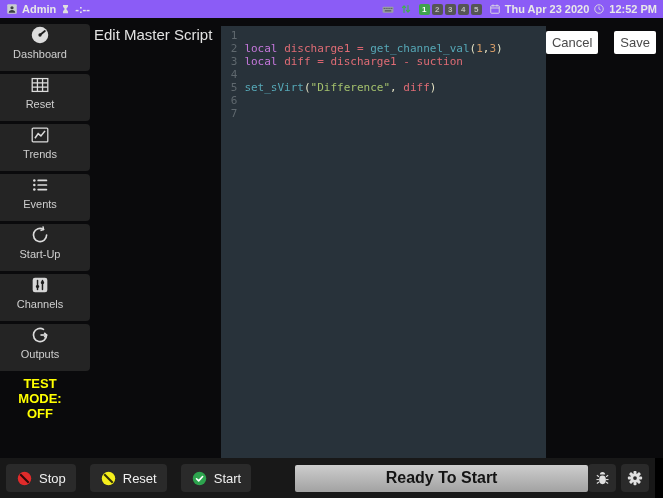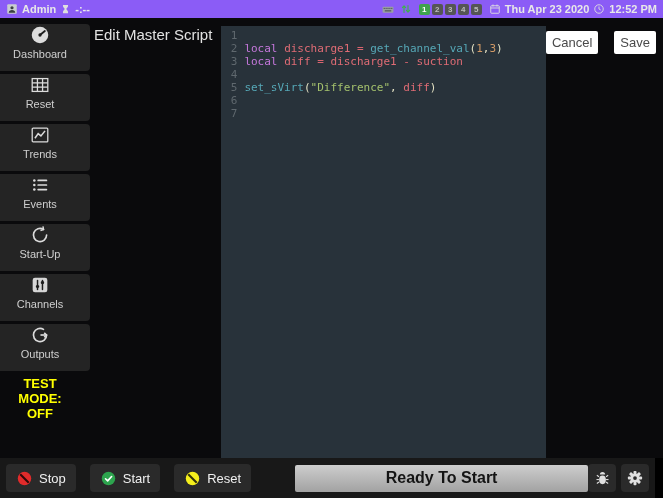--- a/index.html
+++ b/index.html
@@ -316,34 +316,34 @@
           <svg width="17" height="17" viewBox="0 0 24 24">
             <circle cx="12" cy="12" r="9.5" fill="#e12b2b"></circle>
             <rect x="3.5" y="10.6" width="17" height="2.9" fill="#300909" transform="rotate(45 12 12)"></rect>
           </svg>
         </span>
         <span>Stop</span>
      </button>
       <button class="ctl-btn">
        <span class="icn">
           <svg width="17" height="17" viewBox="0 0 24 24">
+            <circle cx="12" cy="12" r="9.5" fill="#f5ef1c"></circle>
+            <rect x="3.5" y="10.6" width="17" height="2.9" fill="#33310a" transform="rotate(45 12 12)"></rect>
+          </svg>
+        </span>
+        <span>Reset</span>
+     </button>
+      <button class="ctl-btn">
+       <span class="icn">
+          <svg width="17" height="17" viewBox="0 0 24 24">
             <circle cx="12" cy="12" r="9.5" fill="#2da44e"></circle>
             <path d="M7.8 12.4l3 3 5.6-6.2" fill="none" stroke="#fff" stroke-width="2.3" stroke-linecap="round" stroke-linejoin="round"></path>
           </svg>
         </span>
         <span>Start</span>
-     </button>
-      <button class="ctl-btn">
-       <span class="icn">
-          <svg width="17" height="17" viewBox="0 0 24 24">
-            <circle cx="12" cy="12" r="9.5" fill="#f5ef1c"></circle>
-            <rect x="3.5" y="10.6" width="17" height="2.9" fill="#33310a" transform="rotate(45 12 12)"></rect>
-          </svg>
-        </span>
-        <span>Reset</span>
      </button>
     </div>
   <div class="statusbar">
     <span>Ready To Start</span>
   </div>
   <div class="tool-group">
       <button class="tool-btn">
         <span class="icn">
           <svg width="17" height="17" viewBox="0 0 24 24">
             <g stroke="#e0e0e0" stroke-width="1.5">

